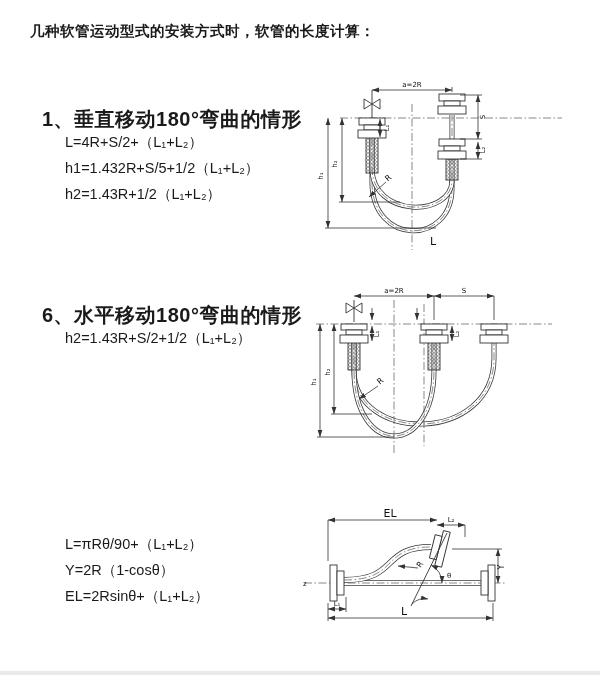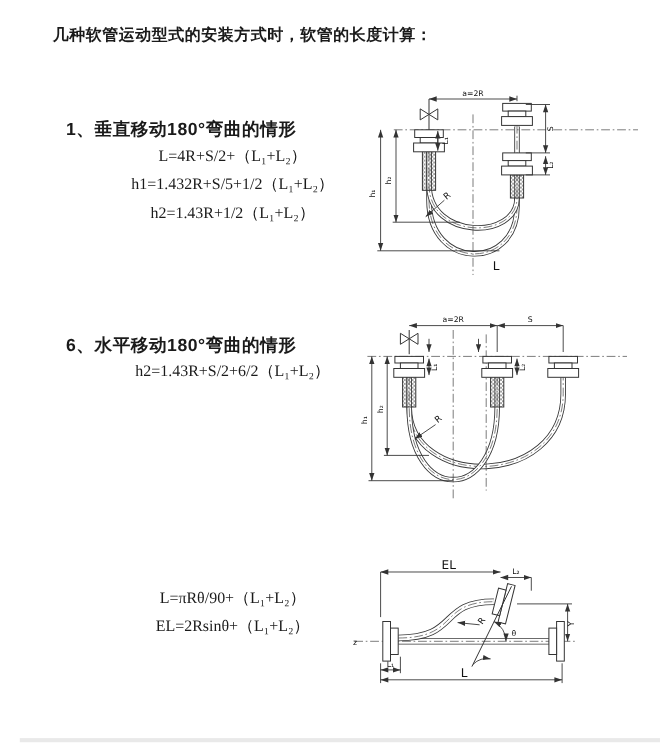--- a/index.html
+++ b/index.html
@@ -1,31 +1,30 @@
 <!DOCTYPE html>
 <html><head>
 <meta charset="utf-8">
 <style>
   html,body{margin:0;padding:0;}
   body{
     width:600px;height:675px;background:#ffffff;position:relative;overflow:hidden;
     font-family:"Liberation Sans",sans-serif;color:#1a1a1a;
     -webkit-font-smoothing:antialiased;
   }
-  .page{position:absolute;inset:0;margin-left:18px;}
+  .page{position:absolute;inset:0;}
   .title{
     position:absolute;left:30px;top:22px;font-size:14.5px;font-weight:bold;
     letter-spacing:0.5px;white-space:nowrap;
   }
   .text-block{position:absolute;left:42px;width:280px;}
-  .sec-heading{font-size:16px;font-weight:bold;letter-spacing:0.5px;line-height:20px;white-space:nowrap;}
+  .sec-heading{font-size:20px;font-weight:bold;letter-spacing:0.5px;line-height:20px;white-space:nowrap;}
   .formula{
     margin-left:23px;font-size:14.5px;line-height:26px;white-space:nowrap;
-    font-family:Liberation Serif, serif;
-    text-align:center;
+    font-family:Liberation Sans, sans-serif;
   }
   .formula:first-of-type{margin-top:8px;}
   .diag{position:absolute;font-family:"DejaVu Sans",sans-serif;}
   
   .dim{stroke:#333;stroke-width:0.8;fill:none;}
   .thin{stroke:#333;stroke-width:0.9;fill:none;}
   .cl{stroke:#555;stroke-width:0.7;fill:none;stroke-dasharray:8 2.5 1.5 2.5;}
   .hose-o{stroke:#3a3a3a;stroke-width:5;fill:none;}
   .hose-i{stroke:#ffffff;stroke-width:3.4;fill:none;}
   .pipe-o{stroke:#3a3a3a;stroke-width:6;fill:none;}
@@ -62,25 +61,26 @@
 
   <section class="text-block" style="top:109px">
     <div class="sec-heading">1、垂直移动180°弯曲的情形</div>
     <div class="formula">L=4R+S/2+（L₁+L₂）</div>
     <div class="formula">h1=1.432R+S/5+1/2（L₁+L₂）</div>
     <div class="formula">h2=1.43R+1/2（L₁+L₂）</div>
   </section>
 
   <section class="text-block" style="top:305px">
     <div class="sec-heading">6、水平移动180°弯曲的情形</div>
-    <div class="formula">h2=1.43R+S/2+6/2（L₁+L₂）</div>
+    <div class="formula">h2=1.43R+S/2+1/2（L₁+L₂）</div>
   </section>
 
   <section class="text-block" style="top:523px">
     <div class="formula">L=πRθ/90+（L₁+L₂）</div>
+    <div class="formula">Y=2R（1-cosθ）</div>
     <div class="formula">EL=2Rsinθ+（L₁+L₂）</div>
   </section>
 
   <svg class="diag" style="left:312px;top:76px" width="272" height="184" viewBox="0 0 272 184">
 
     <path class="hose-o" d="M60,62 V106 C60,170 140,170 140,112 V39"></path>
     <path class="hose-i" d="M60,62 V106 C60,170 140,170 140,112 V39"></path>
     <path class="cl" d="M60,62 V106 C60,170 140,170 140,112 V39"></path>
     <path class="hose-o" d="M60,62 V92 C60,142 140,142 140,104"></path>
     <path class="hose-i" d="M60,62 V92 C60,142 140,142 140,104"></path>

